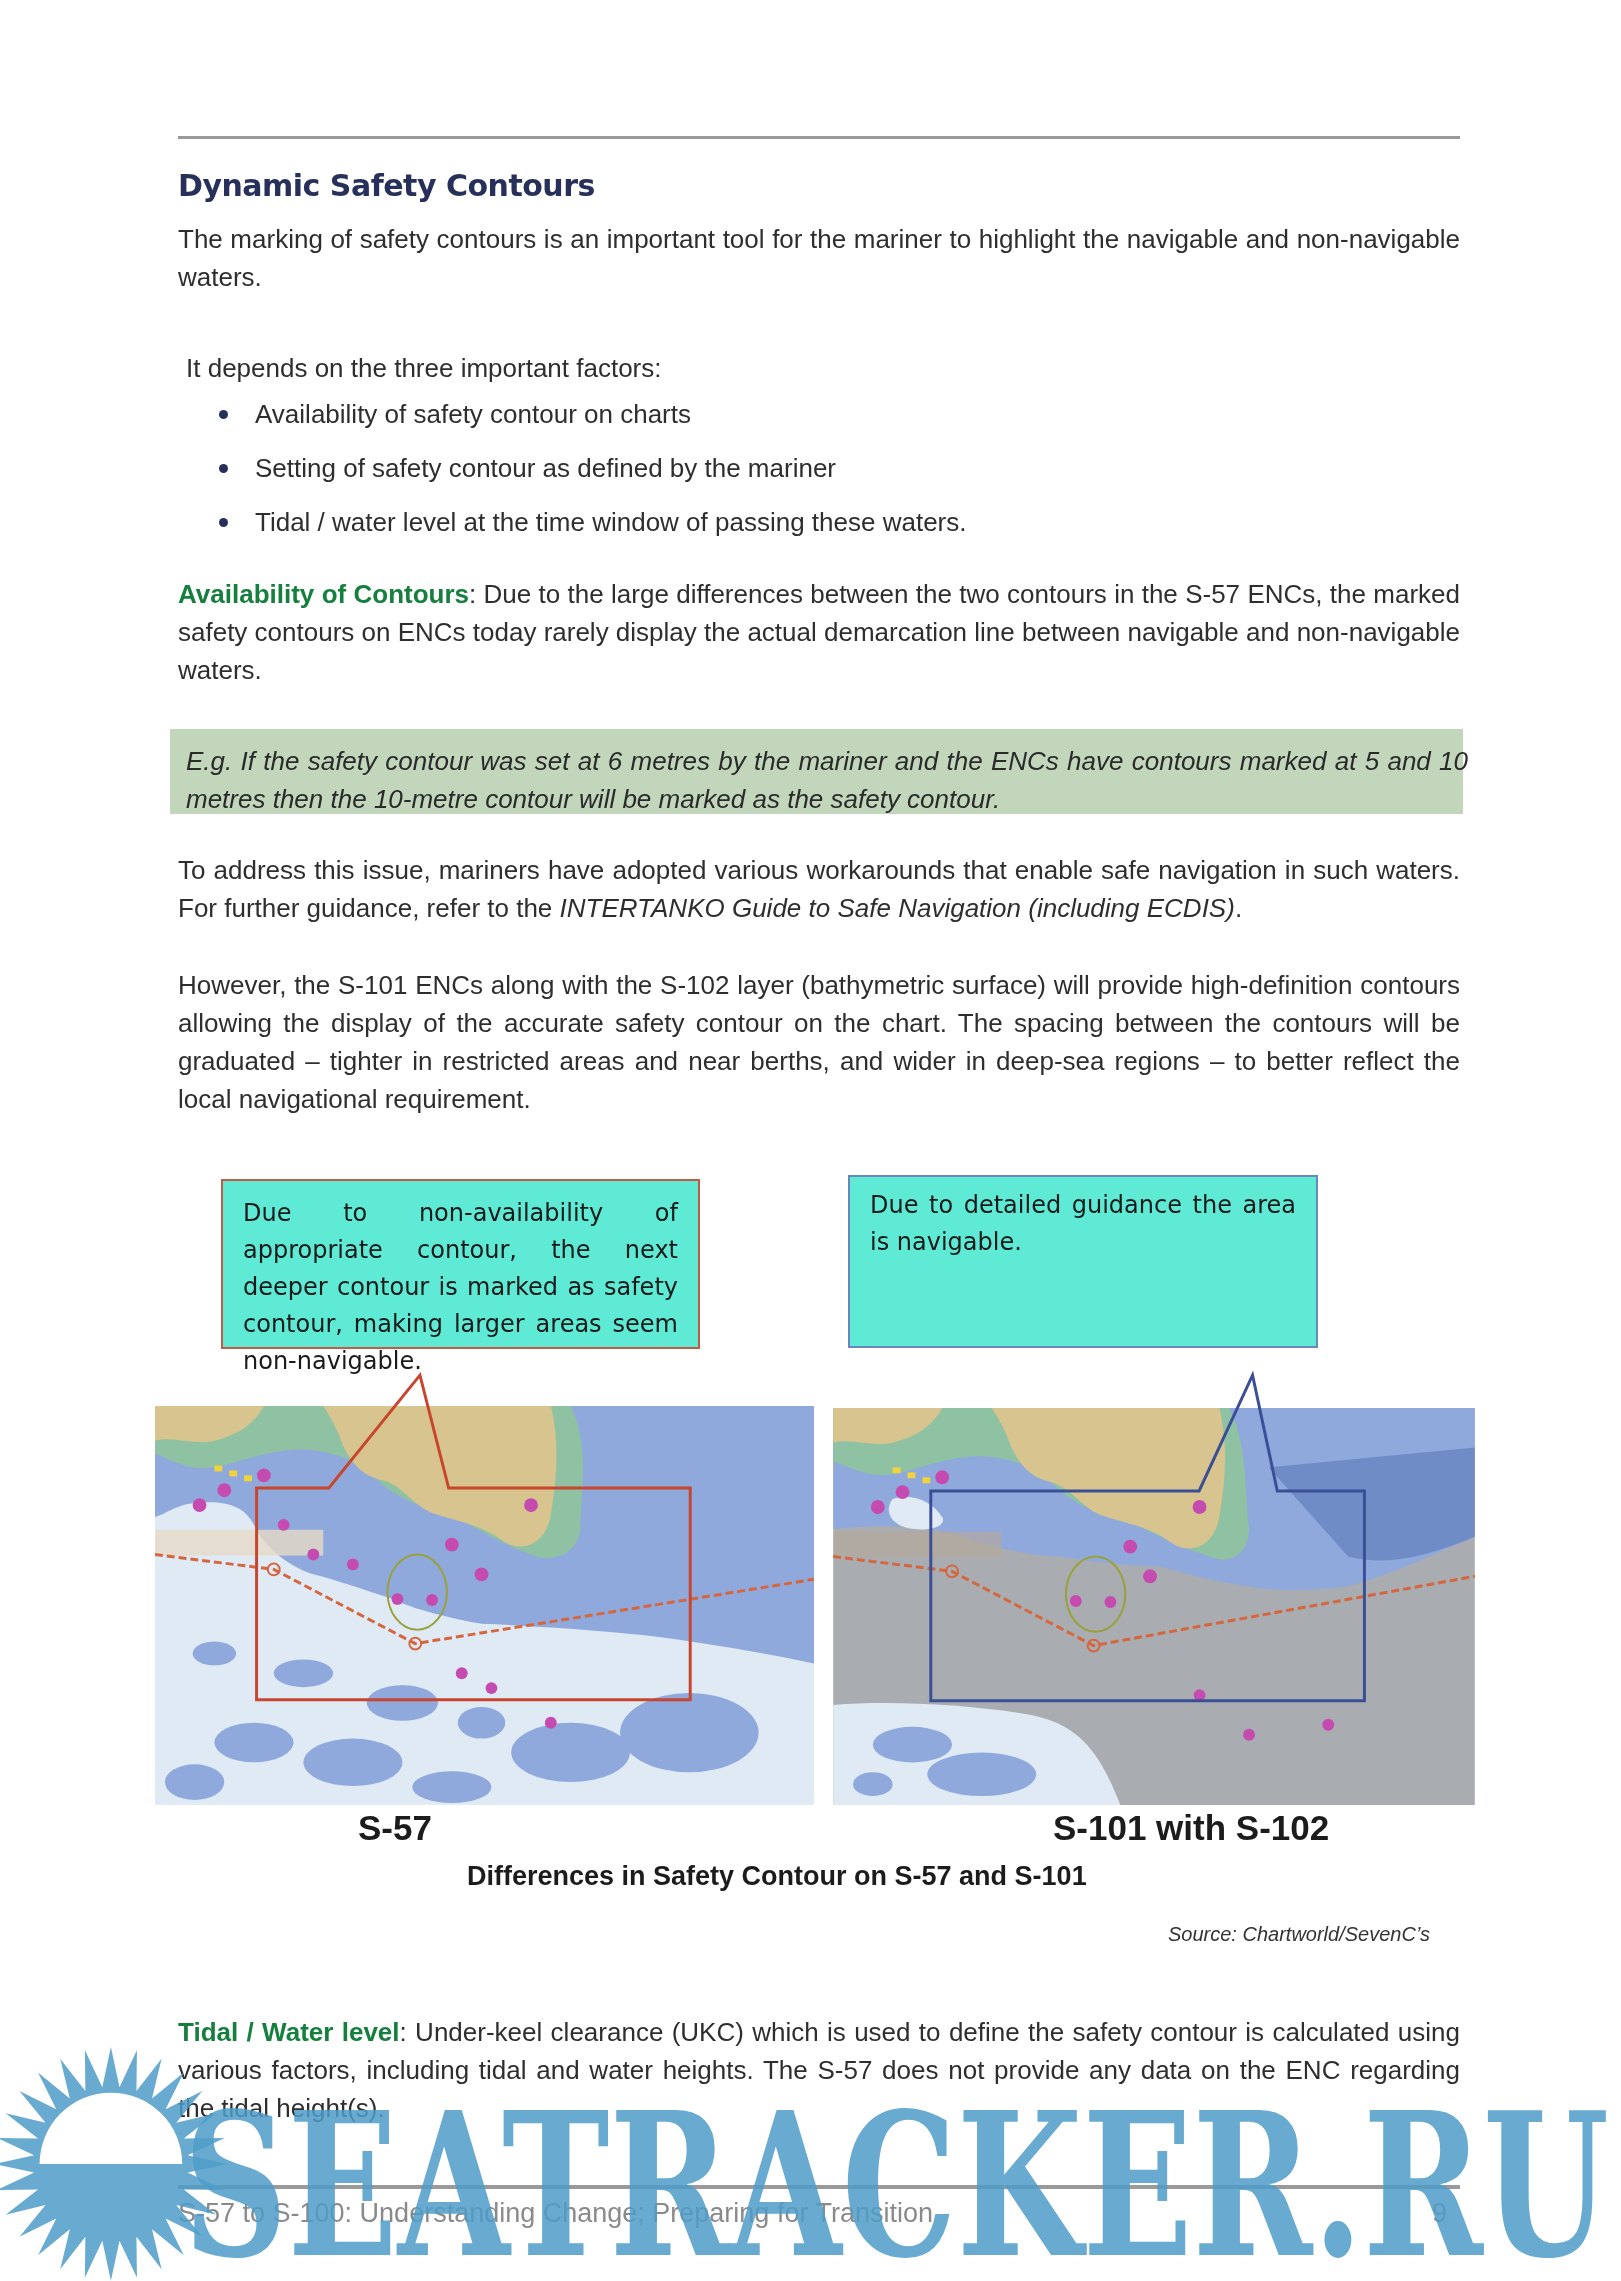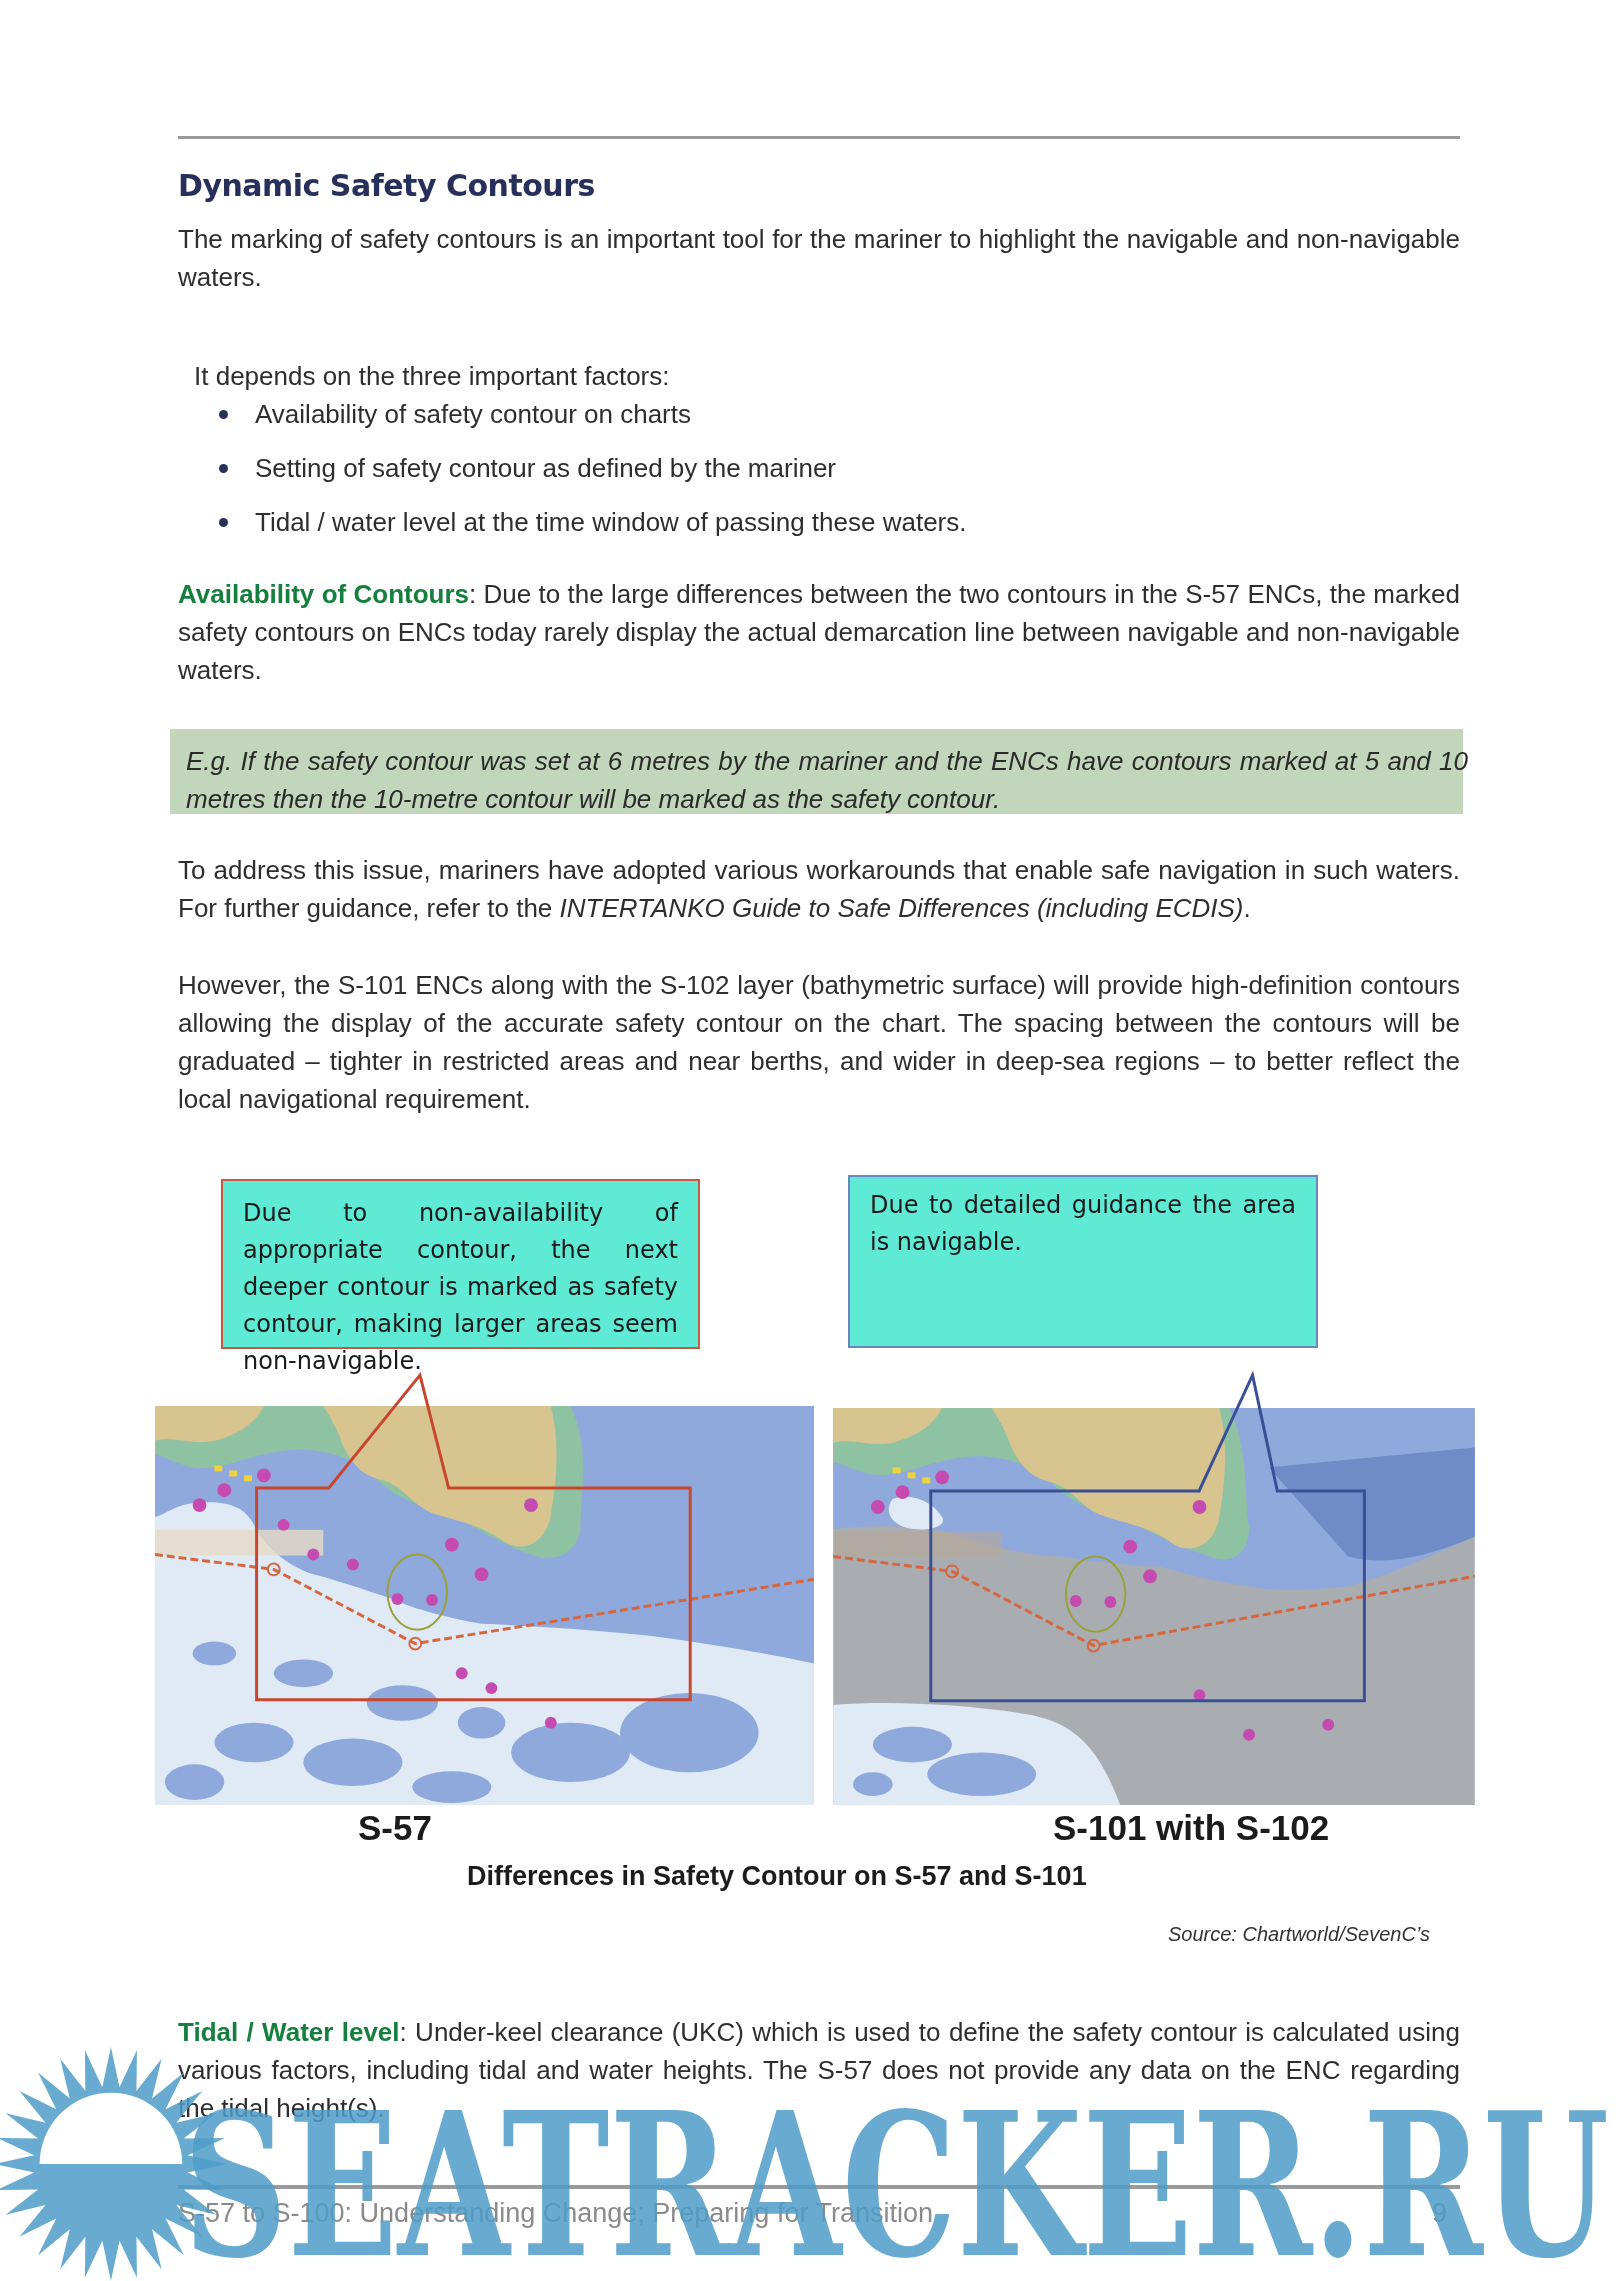--- a/index.html
+++ b/index.html
@@ -35,34 +35,34 @@
   .wm-text { font-family: "DejaVu Serif", serif; font-weight: bold; }
 </style>
 </head>
 <body>
 
 <div class="abs top-rule"></div>
 <div class="abs heading">Dynamic Safety Contours</div>
 
 <p class="abs para" style="top:220px; margin:0;">The marking of safety contours is an important tool for the mariner to highlight the navigable and non-navigable waters.</p>
 
-<p class="abs para" style="top:341px; margin:16px;">It depends on the three important factors:</p>
+<p class="abs para" style="top:341px; margin:8px;">It depends on the three important factors:</p>
 
 <ul class="abs bullets">
   <li><span class="dot"></span><span>Availability of safety contour on charts</span></li>
   <li><span class="dot"></span><span>Setting of safety contour as defined by the mariner</span></li>
   <li><span class="dot"></span><span>Tidal / water level at the time window of passing these waters.</span></li>
 </ul>
 
 <p class="abs para" style="top:575px; margin:0;"><b>Availability of Contours</b><span>: Due to the large differences between the two contours in the S-57 ENCs, the marked safety contours on ENCs today rarely display the actual demarcation line between navigable and non-navigable waters.</span></p>
 
 <div class="abs highlight"></div>
 <p class="abs highlight-text" style="margin:8px;">E.g. If the safety contour was set at 6 metres by the mariner and the ENCs have contours marked at 5 and 10 metres then the 10-metre contour will be marked as the safety contour.</p>
 
-<p class="abs para" style="top:851px; margin:0;"><span>To address this issue, mariners have adopted various workarounds that enable safe navigation in such waters. For further guidance, refer to the </span><i>INTERTANKO Guide to Safe Differences (including ECDIS)</i><span>.</span></p>
+<p class="abs para" style="top:851px; margin:0;"><span>To address this issue, mariners have adopted various workarounds that enable safe navigation in such waters. For further guidance, refer to the </span><i>INTERTANKO Guide to Safe Navigation (including ECDIS)</i><span>.</span></p>
 
 <p class="abs para" style="top:966px; margin:0;">However, the S-101 ENCs along with the S-102 layer (bathymetric surface) will provide high-definition contours allowing the display of the accurate safety contour on the chart. The spacing between the contours will be graduated – tighter in restricted areas and near berths, and wider in deep-sea regions – to better reflect the local navigational requirement.</p>
 
 <div class="abs callout callout-red">Due to non-availability of appropriate contour, the next deeper contour is marked as safety contour, making larger areas seem non-navigable.</div>
 <div class="abs callout callout-blue">Due to detailed guidance the area is navigable.</div>
 
 <div class="abs map map-left">
   <svg width="659" height="399" viewBox="0 0 666 403">
     <rect x="0" y="0" width="666" height="403" fill="#dfeaf5"></rect>
     <path d="M0,0 H666 V260 C620,250 560,240 500,232 C440,226 380,222 330,220 C300,215 260,205 240,195 C210,185 180,175 160,170 C130,160 110,140 100,120 C90,100 70,95 40,98 C20,100 10,110 0,112 Z" fill="#8fa9dc"></path>

